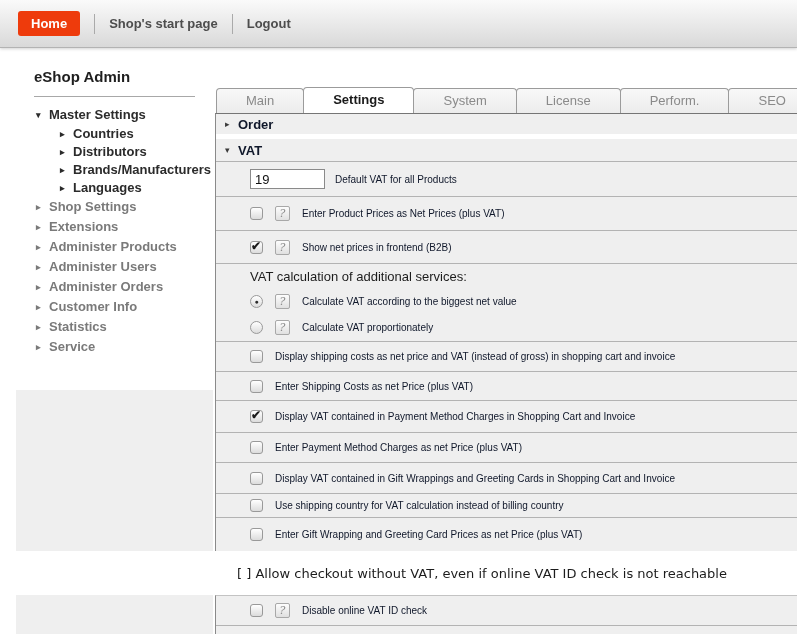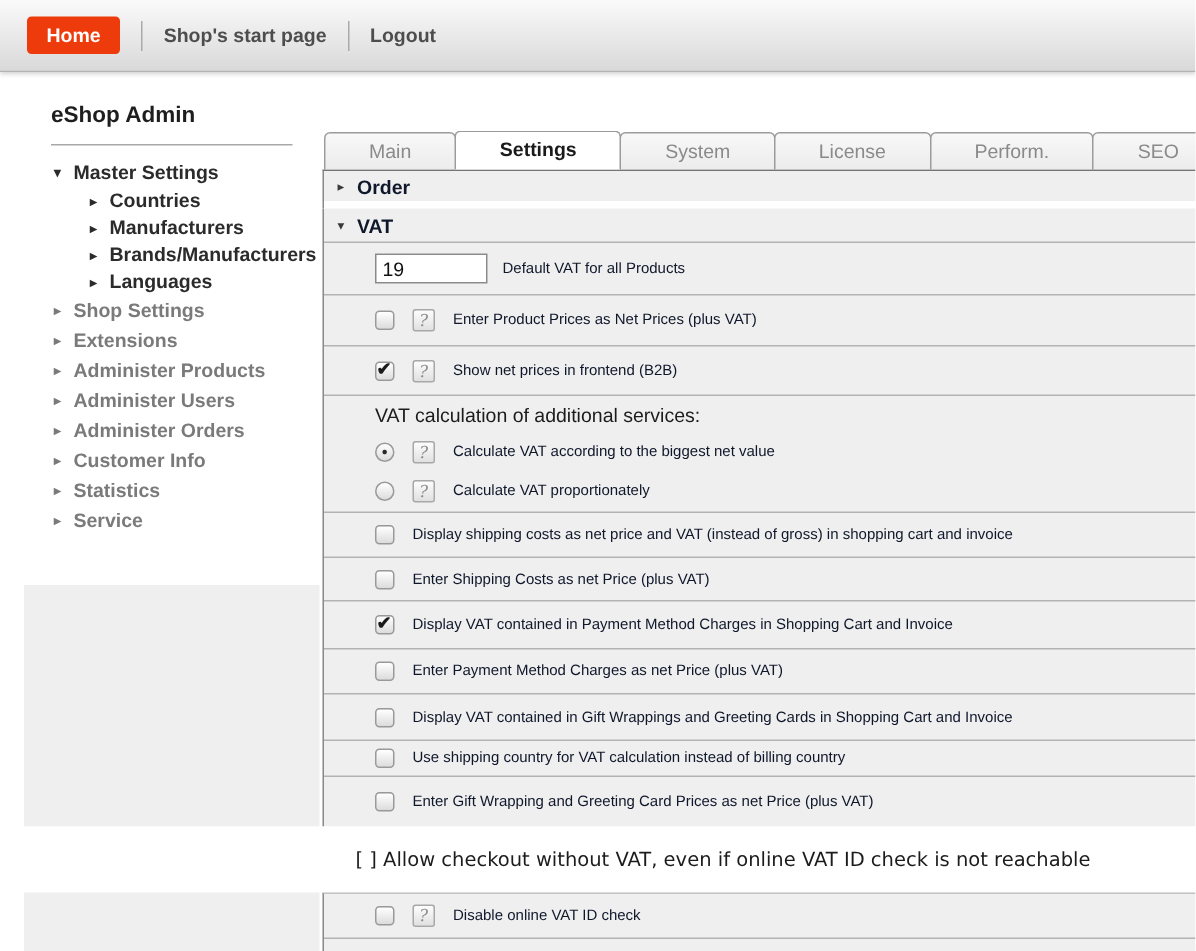--- a/index.html
+++ b/index.html
@@ -138,21 +138,21 @@
   <a class="top-link">Logout</a>
 </div>
 
 <div class="sidebar">
   <div class="sidebar-white">
     <div class="side-title">eShop Admin</div>
     <hr class="side-rule">
     <ul class="nav">
       <li class="nav-top"><span class="arr">▾</span><span>Master Settings</span></li>
       <li class="nav-sub"><span class="arr">▸</span><span>Countries</span></li>
-      <li class="nav-sub"><span class="arr">▸</span><span>Manufacturers</span></li>
+      <li class="nav-sub"><span class="arr">▸</span><span>Distributors</span></li>
       <li class="nav-sub"><span class="arr">▸</span><span>Brands/Manufacturers</span></li>
       <li class="nav-sub"><span class="arr">▸</span><span>Languages</span></li>
       <li class="nav-top collapsed"><span class="arr">▸</span><span>Shop Settings</span></li>
       <li class="nav-top collapsed"><span class="arr">▸</span><span>Extensions</span></li>
       <li class="nav-top collapsed"><span class="arr">▸</span><span>Administer Products</span></li>
       <li class="nav-top collapsed"><span class="arr">▸</span><span>Administer Users</span></li>
       <li class="nav-top collapsed"><span class="arr">▸</span><span>Administer Orders</span></li>
       <li class="nav-top collapsed"><span class="arr">▸</span><span>Customer Info</span></li>
       <li class="nav-top collapsed"><span class="arr">▸</span><span>Statistics</span></li>
       <li class="nav-top collapsed"><span class="arr">▸</span><span>Service</span></li>

